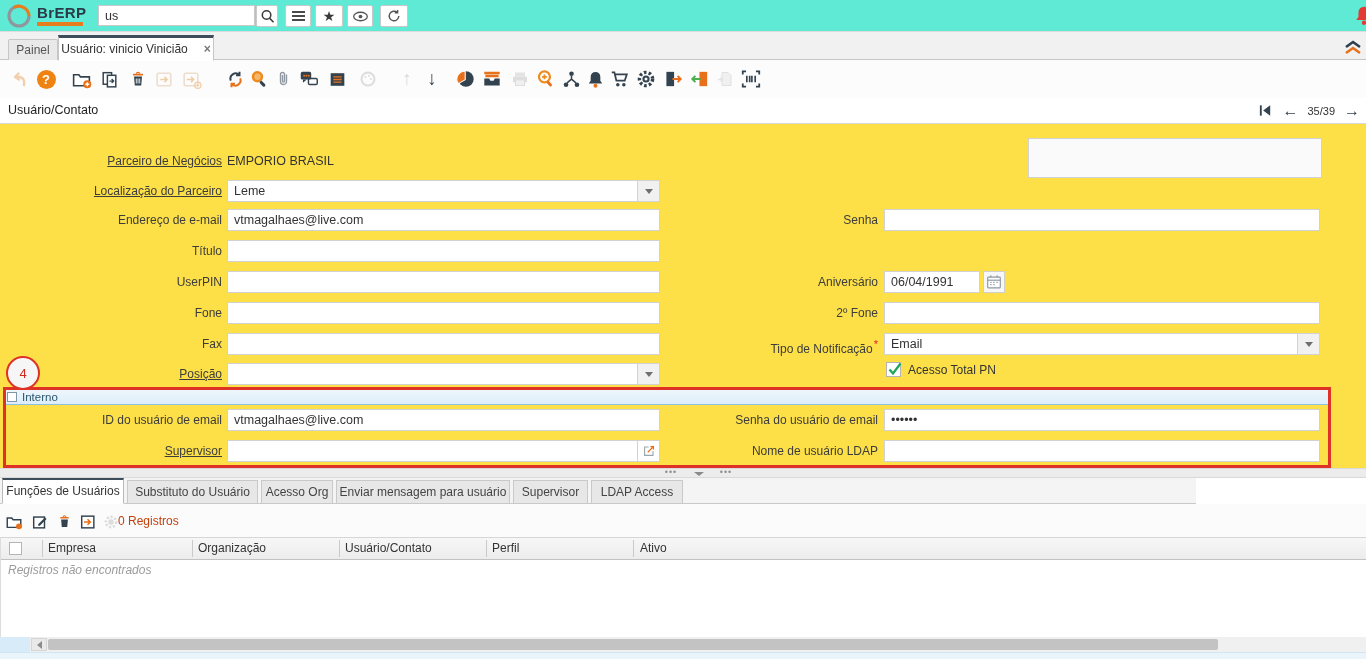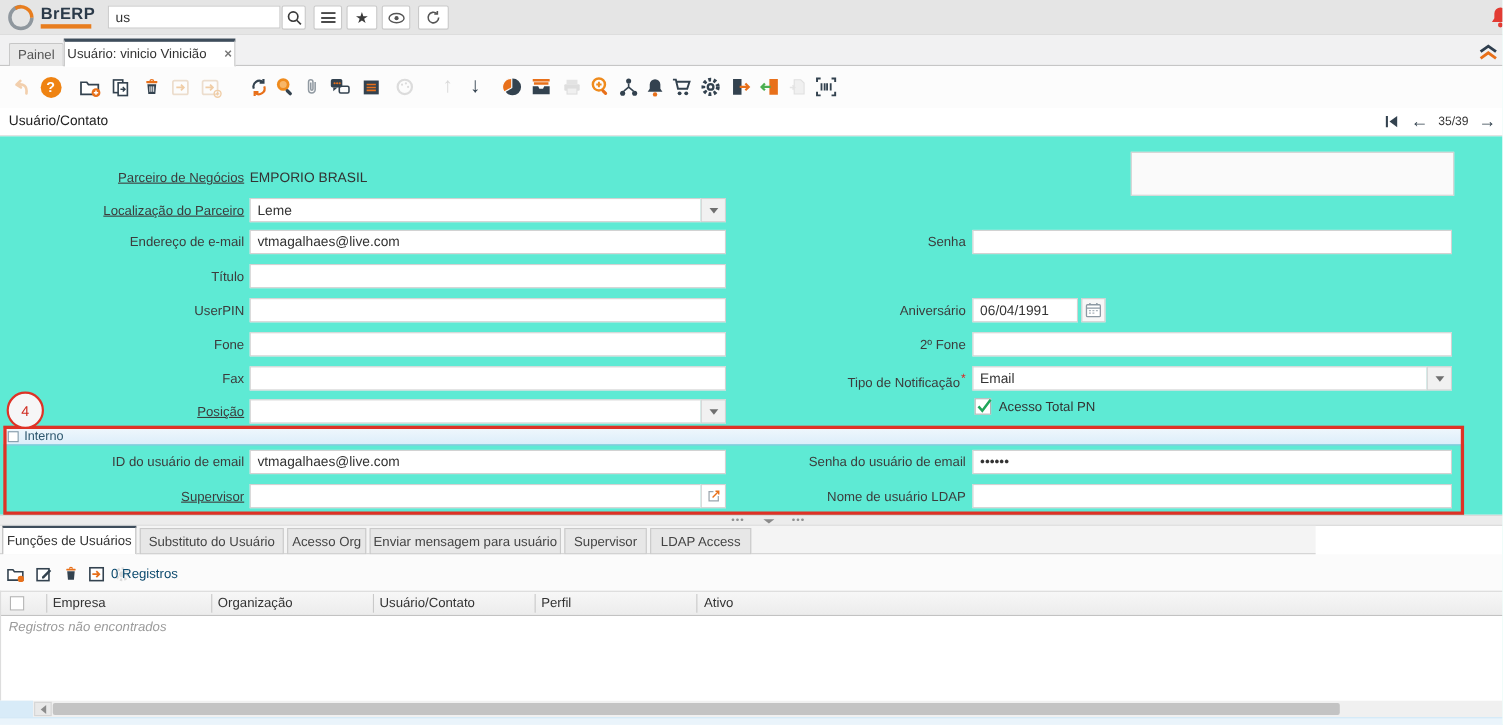--- a/index.html
+++ b/index.html
@@ -1,19 +1,19 @@
 <!DOCTYPE html>
 <html><head>
 <meta charset="utf-8">
 <style>
   html,body{margin:0;padding:0;background:#fff;}
   .stage{position:relative;width:1366px;height:659px;background:#fff;overflow:hidden;
          font-family:"Liberation Sans",sans-serif;font-size:12px;color:#333;}
   
-  .topbar{position:absolute;left:0;top:0;width:1366px;height:32px;background:#e5e5e5;border-bottom:1px solid #dcdcdc;box-sizing:border-box;}
+  .topbar{position:absolute;left:0;top:0;width:1366px;height:32px;background:#5eead4;border-bottom:1px solid #dcdcdc;box-sizing:border-box;}
   .logo{position:absolute;left:6px;top:3px;display:flex;align-items:center;gap:5px;}
   .logo-name{font-size:15px;font-weight:bold;color:#2b3a49;letter-spacing:.4px;line-height:14px;}
   .logo-sub{height:4px;width:46px;background:#e87d1e;margin-top:2px;}
   .gsearch{position:absolute;left:98px;top:5px;width:157px;height:21px;border:1px solid #c9c9c9;background:#fff;
            padding:0 6px;font:12.5px "Liberation Sans",sans-serif;color:#333;box-sizing:border-box;}
   .hbtn{position:absolute;top:5px;height:22px;background:#fff;border:1px solid #c9c9c9;border-radius:2px;
         display:flex;align-items:center;justify-content:center;padding:0;cursor:pointer;}
   .hamb{width:13px;height:10px;background:repeating-linear-gradient(#4a4a4a 0 2px,transparent 2px 4px);}
   .star{font-size:14px;color:#3a3a3a;line-height:14px;}
   .userbox{position:absolute;left:1125px;top:0;width:214px;height:31px;border-left:1px solid #ddd;border-right:1px solid #ddd;
@@ -34,21 +34,21 @@
   .help-circle{width:19px;height:19px;border-radius:50%;background:#ef8312;color:#fff;font-weight:bold;font-size:13px;
                display:flex;align-items:center;justify-content:center;}
   .arrow-glyph{font-size:19px;font-weight:bold;line-height:20px;}
   
   .titlebar{position:absolute;left:0;top:98px;width:1366px;height:26px;background:#fff;border-bottom:1px solid #d8d8d8;box-sizing:border-box;}
   .win-title{position:absolute;left:8px;top:0;line-height:25px;font-size:12.5px;color:#222;}
   .recnav{position:absolute;right:6px;top:0;height:25px;display:flex;align-items:center;gap:9px;}
   .recarrow{font-size:16px;font-weight:bold;color:#33424f;cursor:pointer;line-height:16px;}
   .recpos{font-size:11px;color:#333;}
   
-  .form-area{position:absolute;left:0;top:124px;width:1366px;height:344px;background:#5eead4;}
+  .form-area{position:absolute;left:0;top:124px;width:1366px;height:344px;background:#fde047;}
   .lbl{position:absolute;width:220px;text-align:right;font-size:12px;color:#3c3c3c;line-height:22px;}
   .lbl-l{left:2px;} .lbl-r{left:658px;}
   .lbl .u{text-decoration:underline;cursor:pointer;}
   .req{color:#d22;font-size:11px;vertical-align:super;margin-left:1px;}
   .fld{position:absolute;height:22px;box-sizing:border-box;}
   .txt{width:100%;height:22px;border:1px solid #d2d2d2;background:#fff;padding:1px 6px;
        font:12.5px "Liberation Sans",sans-serif;color:#333;box-sizing:border-box;}
   .plainval{font-size:12.5px;color:#333;line-height:22px;}
   .combo{display:flex;}
   .combo .txt{flex:1;border-right:none;}
@@ -76,21 +76,21 @@
            border-top:4px solid #8a8a8a;cursor:pointer;}
   
   .dtabs{position:absolute;left:0;top:478px;width:1196px;height:26px;background:#f4f4f4;border-bottom:1px solid #c9c9c9;box-sizing:border-box;}
   .dtab{position:absolute;box-sizing:border-box;text-align:center;font-size:12px;color:#444;cursor:pointer;}
   .dtab-active{top:0;height:26px;background:#fff;border:1px solid #b9b9b9;border-top:2px solid #3e4d5b;border-bottom:1px solid #fff;
                color:#333;line-height:22px;z-index:2;}
   .dtab-n{top:2px;height:24px;background:#e7e7e7;border:1px solid #c9c9c9;line-height:22px;}
   
   .gridbar{position:absolute;left:0;top:504px;width:1366px;height:33px;background:#fbfbfb;}
   .gicon{position:absolute;top:8px;width:19px;height:19px;display:flex;align-items:center;justify-content:center;cursor:pointer;}
-  .gcount{position:absolute;left:101px;top:10px;font-size:12px;color:#0c4a6e;}
+  .gcount{position:absolute;left:118px;top:10px;font-size:12px;color:#c2410c;}
   .ghead{position:absolute;left:0;top:537px;width:1366px;height:23px;background:linear-gradient(#f7f7f7,#ececec);
          border-top:1px solid #d6d6d6;border-bottom:1px solid #c2c2c2;box-sizing:border-box;}
   .gcol{position:absolute;top:0;font-size:12px;color:#333;line-height:21px;cursor:pointer;}
   .gsep{position:absolute;top:2px;width:1px;height:17px;background:#c9c9c9;}
   .gempty{position:absolute;left:8px;top:563px;font-size:12px;font-style:italic;color:#9b9b9b;}
   .grid-edge{position:absolute;left:0;top:537px;height:100px;width:0;border-left:1px solid #ddd;}
   
   .hscroll{position:absolute;left:0;top:637px;width:1366px;height:15px;background:#f0f0f0;}
   .hs-blue{position:absolute;left:0;top:0;width:30px;height:15px;background:#d8ebf8;}
   .hs-btn{position:absolute;left:31px;top:1px;width:16px;height:13px;background:#e9e9e9;border:1px solid #d5d5d5;box-sizing:border-box;

